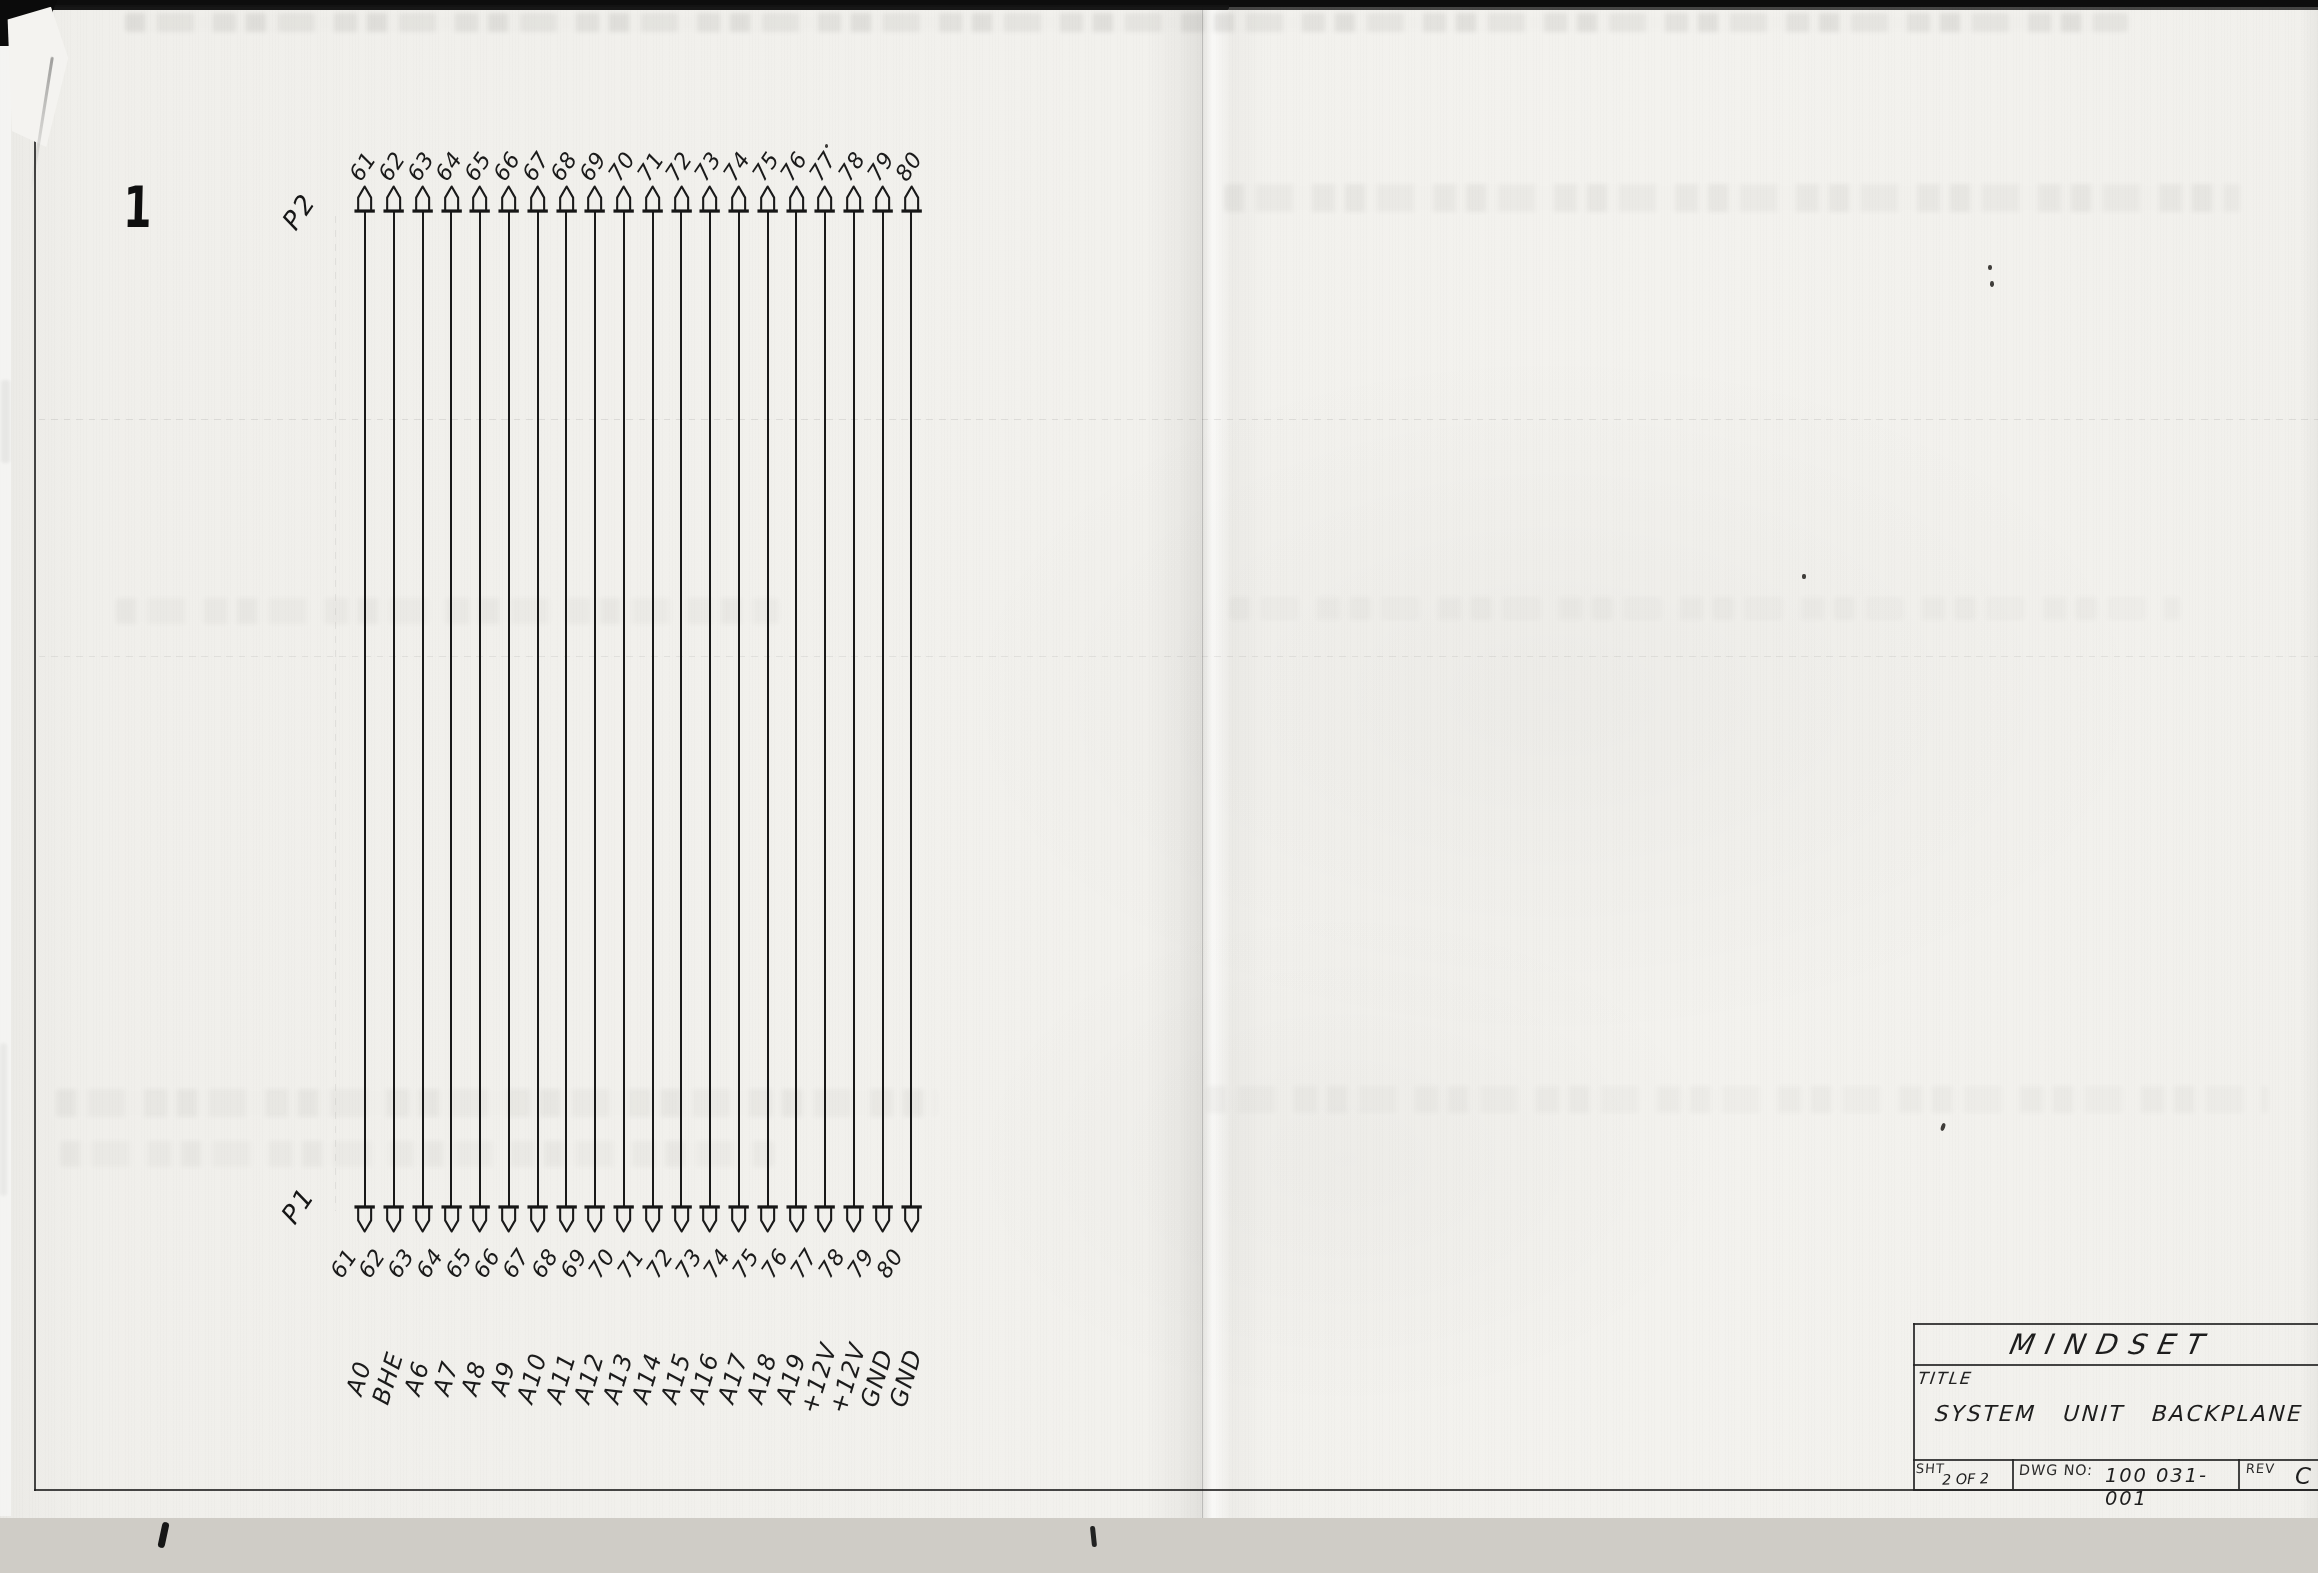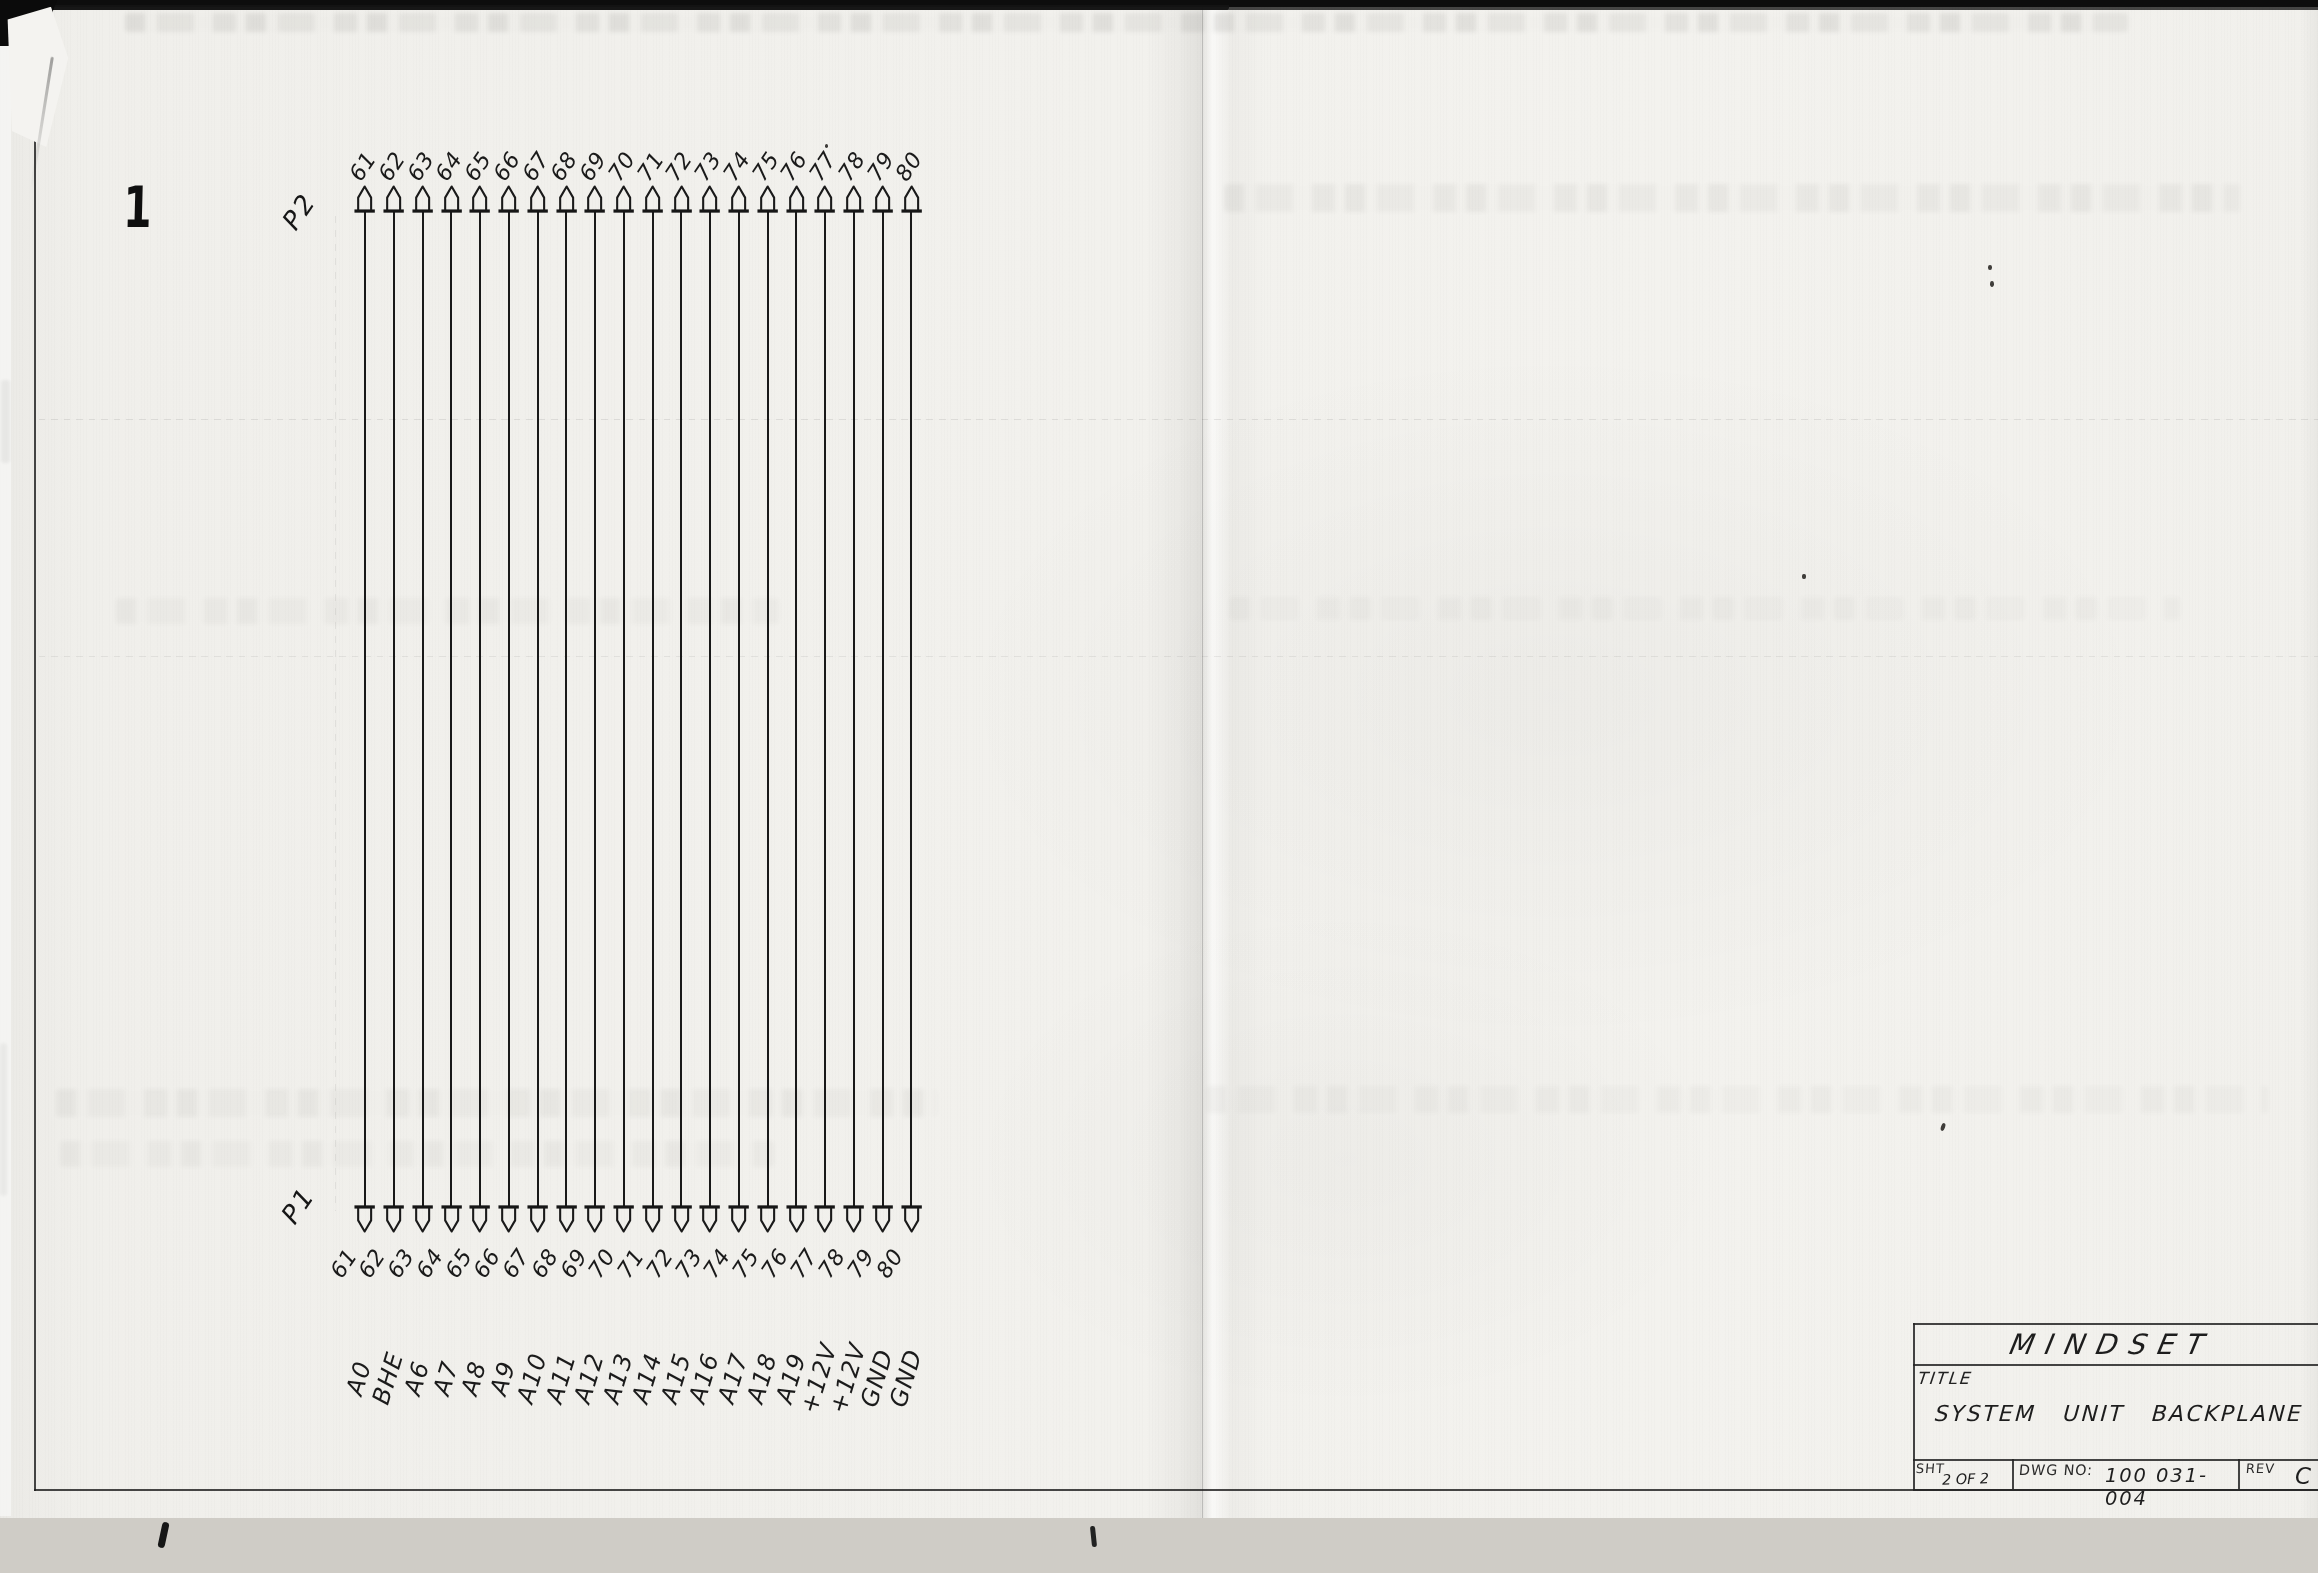--- a/index.html
+++ b/index.html
@@ -524,21 +524,21 @@
     <div class="tb-title-label">TITLE</div>
     <div class="tb-title">SYSTEM UNIT BACKPLANE</div>
 
     <div class="tb-row3">
       <div class="tb-cell" style="left:0;width:99px">
         <span class="tb-small" style="position:absolute;left:2.8px;top:1.9px">SHT</span>
         <span class="tb-hand sheet-value">2 OF 2</span>
       </div>
       <div class="tb-cell" style="left:101px;width:224px">
         <span class="tb-small" style="position:absolute;left:4.6px;top:2.8px;font-size:14.4px">DWG NO:</span>
-        <span class="tb-hand dwg-value">100 031-004</span>
+        <span class="tb-hand dwg-value">100 031-001</span>
       </div>
       <div class="tb-cell" style="left:326px;width:98px">
         <span class="tb-small" style="position:absolute;left:7.4px;top:1.9px">REV</span>
         <span class="tb-hand rev-value">C</span>
       </div>
     </div>
   </div>
 
 </div>
 

